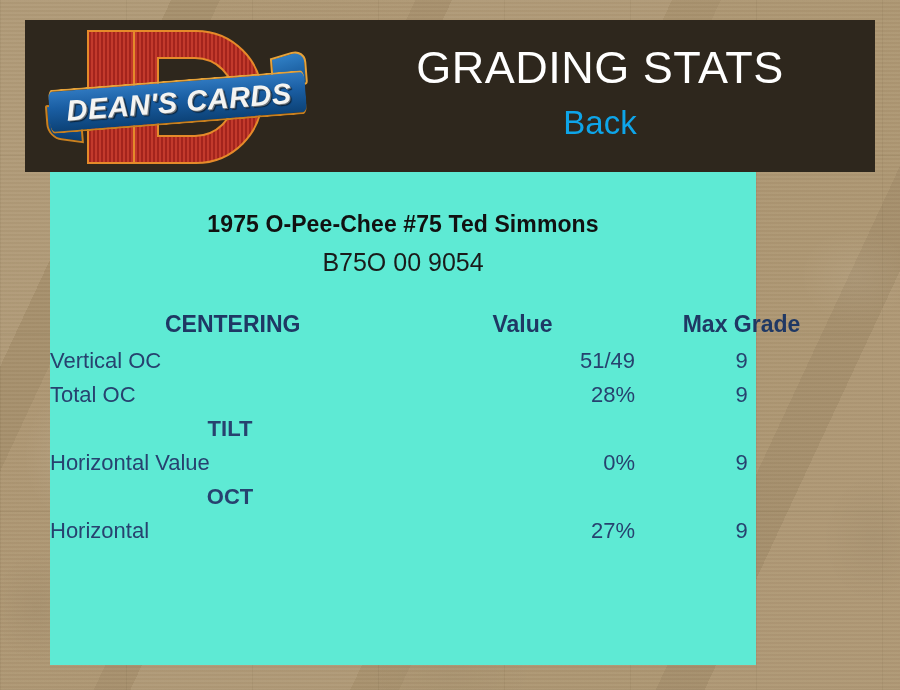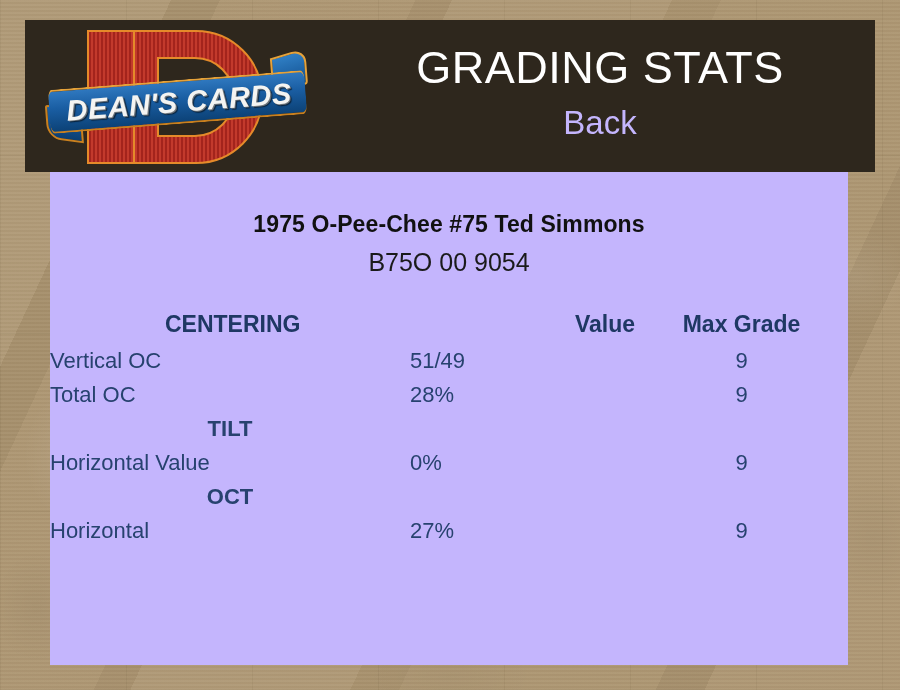--- a/index.html
+++ b/index.html
@@ -184,34 +184,34 @@
   }
   #header-title {
     font-size: 45px;
     color: #ffffff;
     letter-spacing: 0.5px;
     line-height: 54px;
     white-space: nowrap;
   }
   #header-subtitle {
     font-size: 33px;
-    color: #c4b5fd;
+    color: #0ea5e9;
     line-height: 40px;
     margin-top: 8px;
     white-space: nowrap;
   }
 
   
   #panel {
     position: absolute;
     left: 50px;
     top: 172px;
-    width: 798px;
+    width: 706px;
     height: 493px;
-    background-color: #c4b5fd;
+    background-color: #5eead4;
     z-index: 2;
   }
 
   #card-title {
     margin-top: 39px;
     text-align: center;
     font-size: 23px;
     font-weight: bold;
     color: #111111;
     letter-spacing: 0.1px;
@@ -237,41 +237,41 @@
   #stats-table th {
     font-size: 23px;
     font-weight: bold;
     padding: 0 0 6px 0;
     color: #1f3864;
   }
   #stats-table th.h-label {
     text-align: left;
     padding-left: 115px;
   }
-  #stats-table th.h-value { text-align: right; }
+  #stats-table th.h-value { text-align: center; }
   #stats-table th.h-grade { }
 
   #stats-table td {
     font-size: 22px;
     padding: 4px 0;
     color: #27426f;
   }
   tr.section-row td.section-name {
     text-align: center;
     padding-left: 104px;
     font-weight: bold;
     font-size: 23px;
     color: #1f3864;
   }
   tr.data-row td.row-label {
     text-align: left;
     padding-left: 150px;
     margin-top: 20px;
   }
-  tr.data-row td.row-value { text-align: left; }
+  tr.data-row td.row-value { text-align: right; }
   tr.data-row td.row-grade { text-align: center; }
 </style>
 </head>
 <body>
 
 <div id="page">
 
   <div id="bg-texture"></div>
 
   <div id="header">

